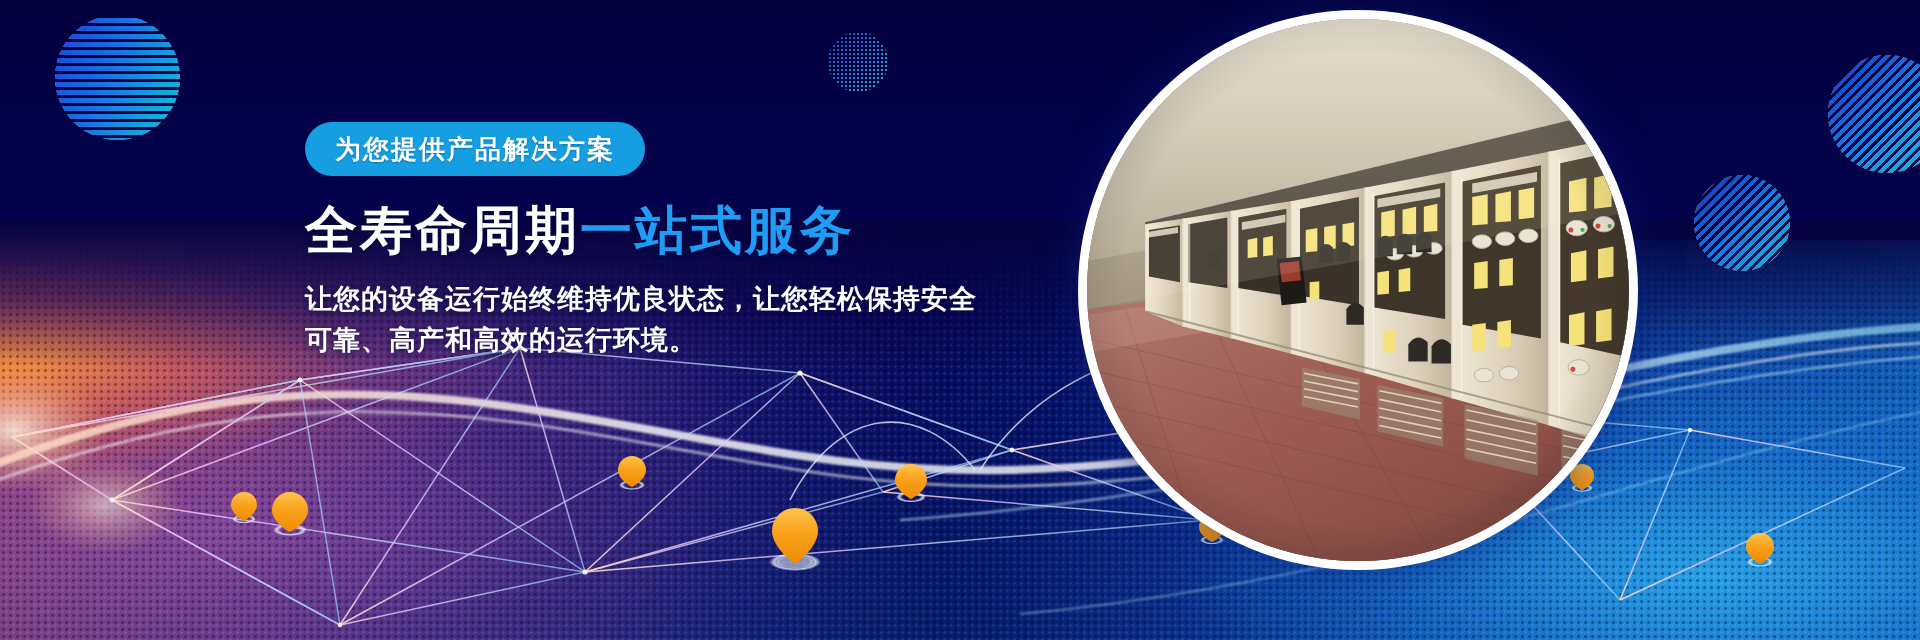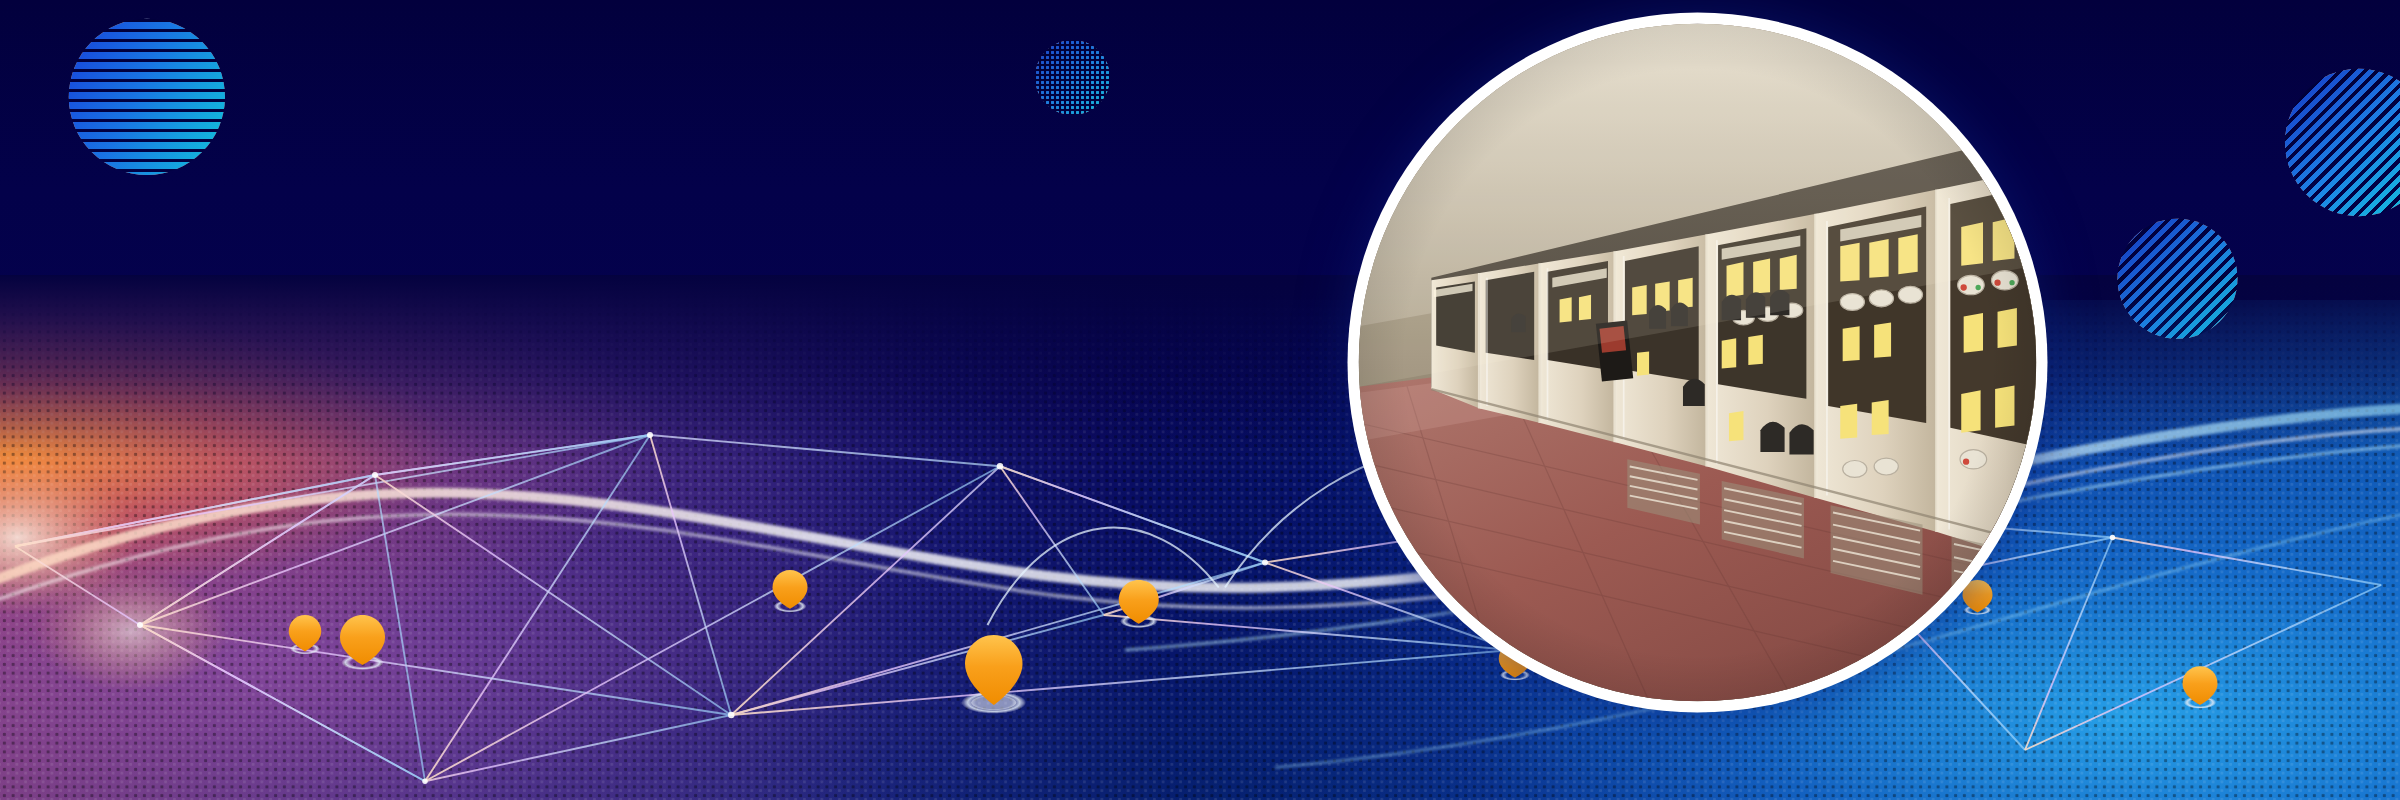--- a/index.html
+++ b/index.html
@@ -567,14 +567,26 @@
           <radialGradient id="vig" cx="50%" cy="50%" r="72%">
             <stop offset="60%" stop-color="#000" stop-opacity="0"></stop>
             <stop offset="100%" stop-color="#000" stop-opacity=".38"></stop>
           </radialGradient>
           <rect x="0" y="0" width="560" height="560" fill="url(#vig)"></rect>
         </g>
       </svg>
     </div>
   </div>
 
+  <div class="copy">
+    <div class="badge">为您提供产品解决方案</div>
+
+    <div class="headline">
+      <span class="hl-a">全寿命周期</span><span class="hl-b">一站式服务</span>
+    </div>
+
+    <div class="sub">
+      <div>让您的设备运行始终维持优良状态，让您轻松保持安全</div>
+      <div>可靠、高产和高效的运行环境。</div>
+    </div>
+  </div>
 
 </div>
 
 </body></html>

